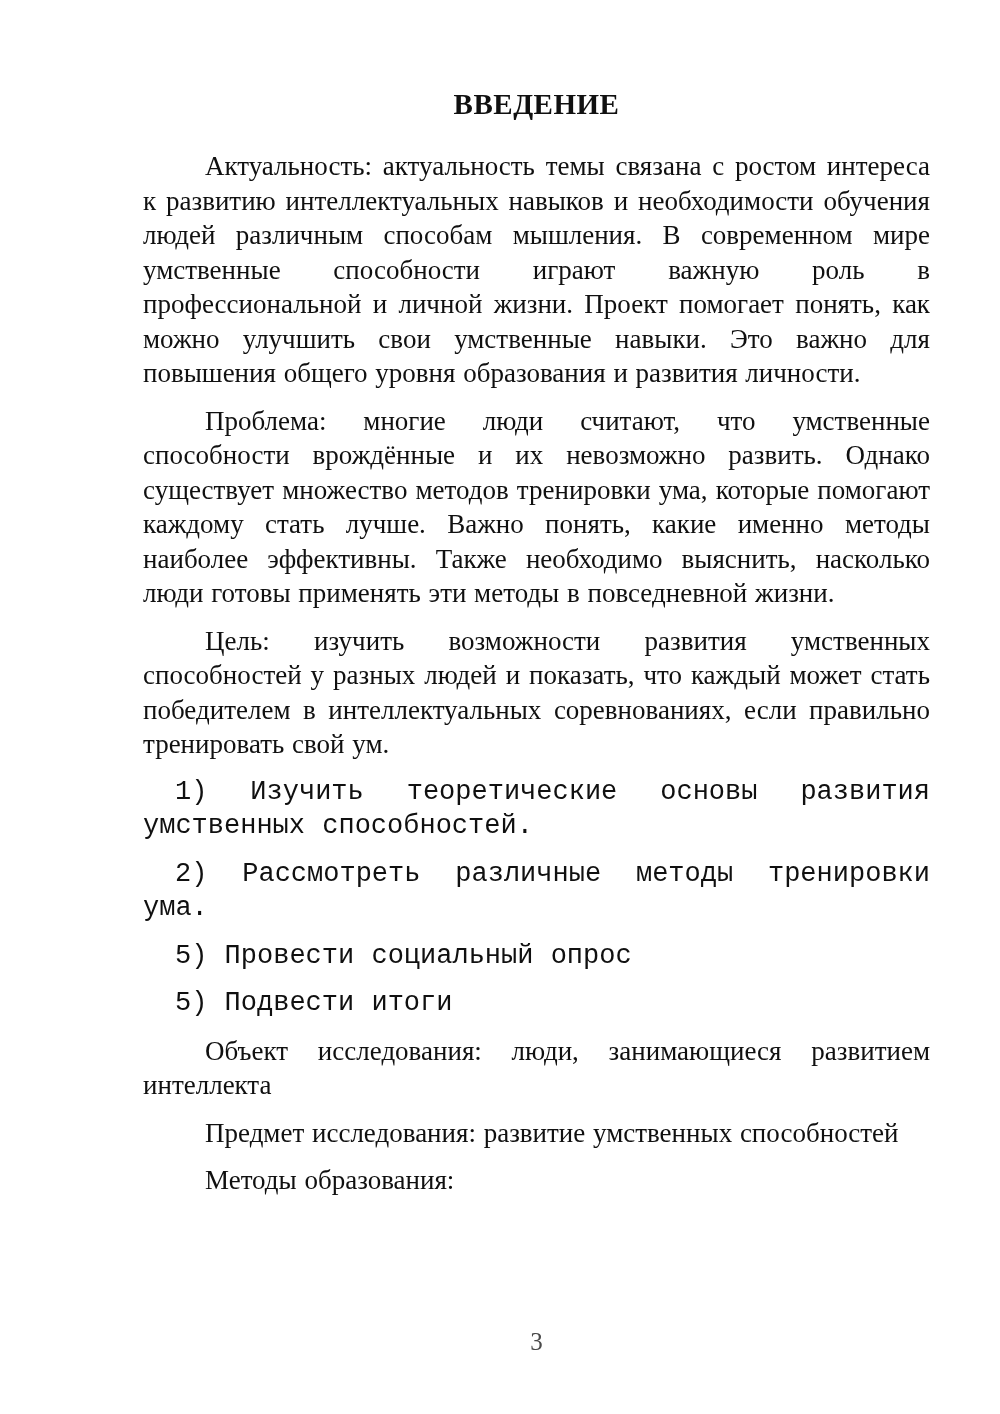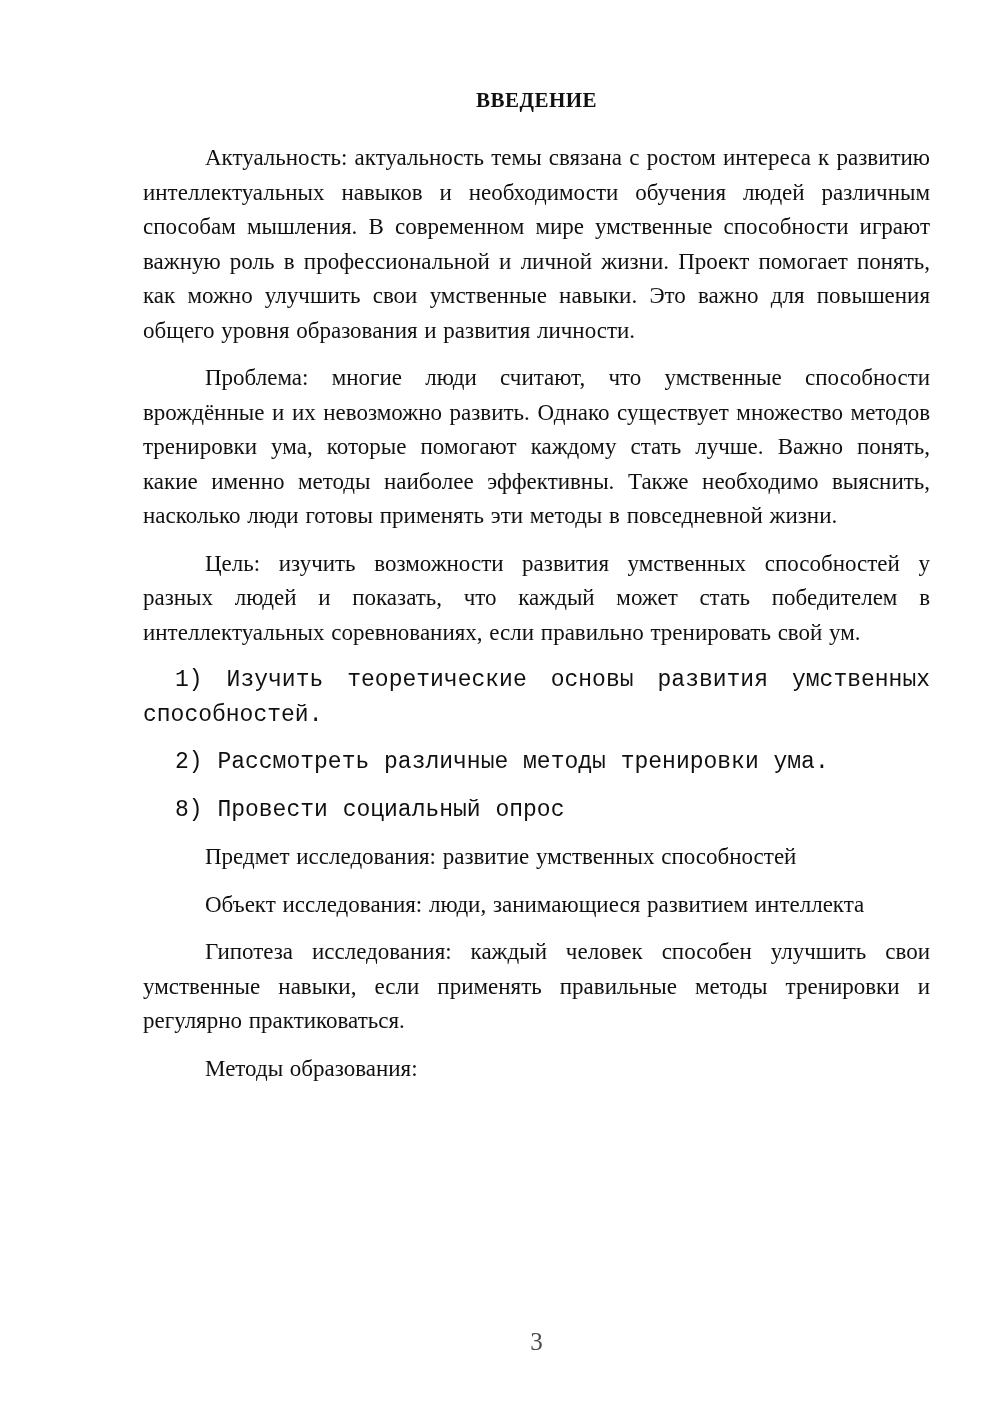--- a/index.html
+++ b/index.html
@@ -15,28 +15,28 @@
     color: #101010;
     overflow: hidden;
   }
   .page {
     position: absolute;
     top: 0; left: 0; right: 0; bottom: 0;
     padding: 88px 70px 0 143px;
     box-sizing: border-box;
   }
   .doc-title {
-    font-size: 21px;
+    font-size: 29px;
     font-weight: bold;
     text-align: center;
     margin: 0 0 28px 0;
     letter-spacing: 0.5px;
   }
   .para {
-    font-size: 23px;
+    font-size: 27px;
     line-height: 34.5px;
     text-align: justify;
     margin: 0 0 13px 0;
     text-indent: 62px;
     word-spacing: 1px;
   }
   .list-item {
     text-indent: 32px;
     font-family: Liberation Mono, monospace;
   }
@@ -62,26 +62,26 @@
   <p class="para">Проблема: многие люди считают, что умственные способности врождённые и их невозможно развить. Однако существует множество методов тренировки ума, которые помогают каждому стать лучше. Важно понять, какие именно методы наиболее эффективны. Также необходимо выяснить, насколько люди готовы применять эти методы в повседневной жизни.</p>
 
   <p class="para">Цель: изучить возможности развития умственных способностей у разных людей и показать, что каждый может стать победителем в интеллектуальных соревнованиях, если правильно тренировать свой ум.</p>
 
 
   <p class="para list-item">1) Изучить теоретические основы развития умственных способностей.</p>
 
   <p class="para list-item">2) Рассмотреть различные методы тренировки ума.</p>
 
 
-  <p class="para list-item">8) Провести социальный опрос</p>
+  <p class="para list-item">5) Провести социальный опрос</p>
 
+  <p class="para list-item">5) Подвести итоги</p>
+
+  <p class="para">Объект исследования: люди, занимающиеся развитием интеллекта</p>
 
   <p class="para">Предмет исследования: развитие умственных способностей</p>
 
-  <p class="para">Объект исследования: люди, занимающиеся развитием интеллекта</p>
-
-  <p class="para">Гипотеза исследования: каждый человек способен улучшить свои умственные навыки, если применять правильные методы тренировки и регулярно практиковаться.</p>
 
   <p class="para">Методы образования:</p>
 
   <div class="page-number">3</div>
 
 </div>
 
 </body></html>

